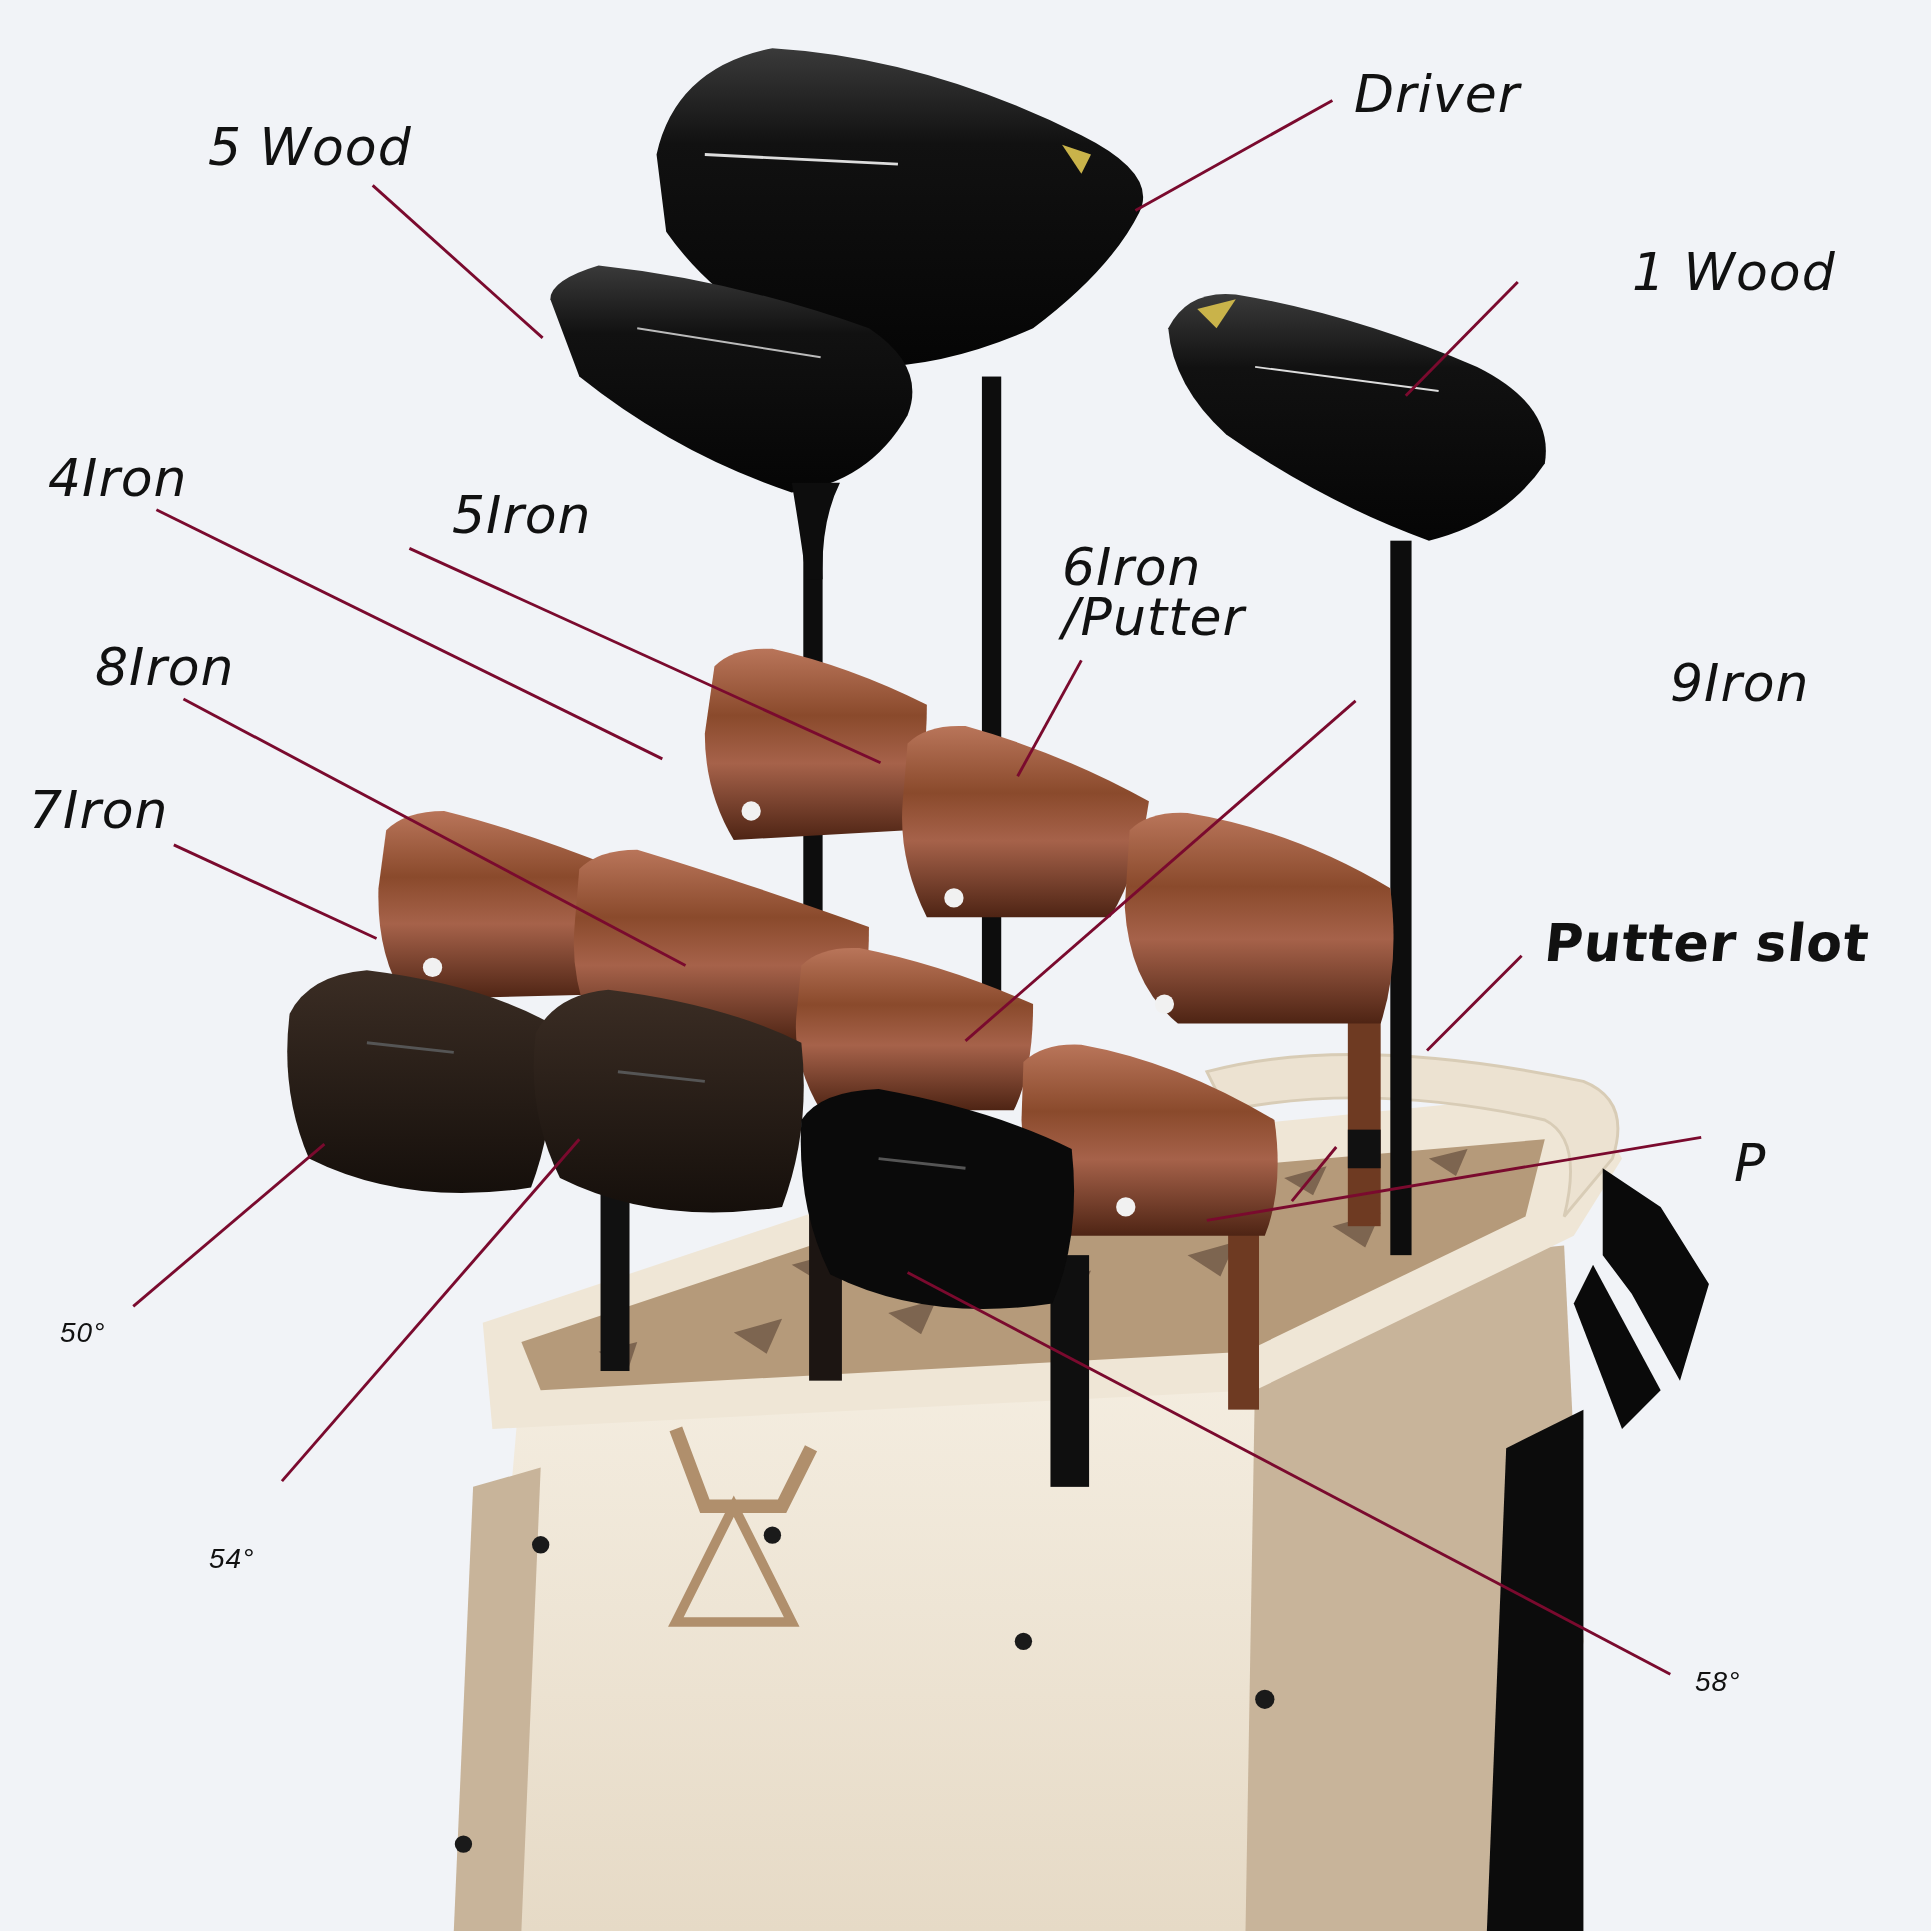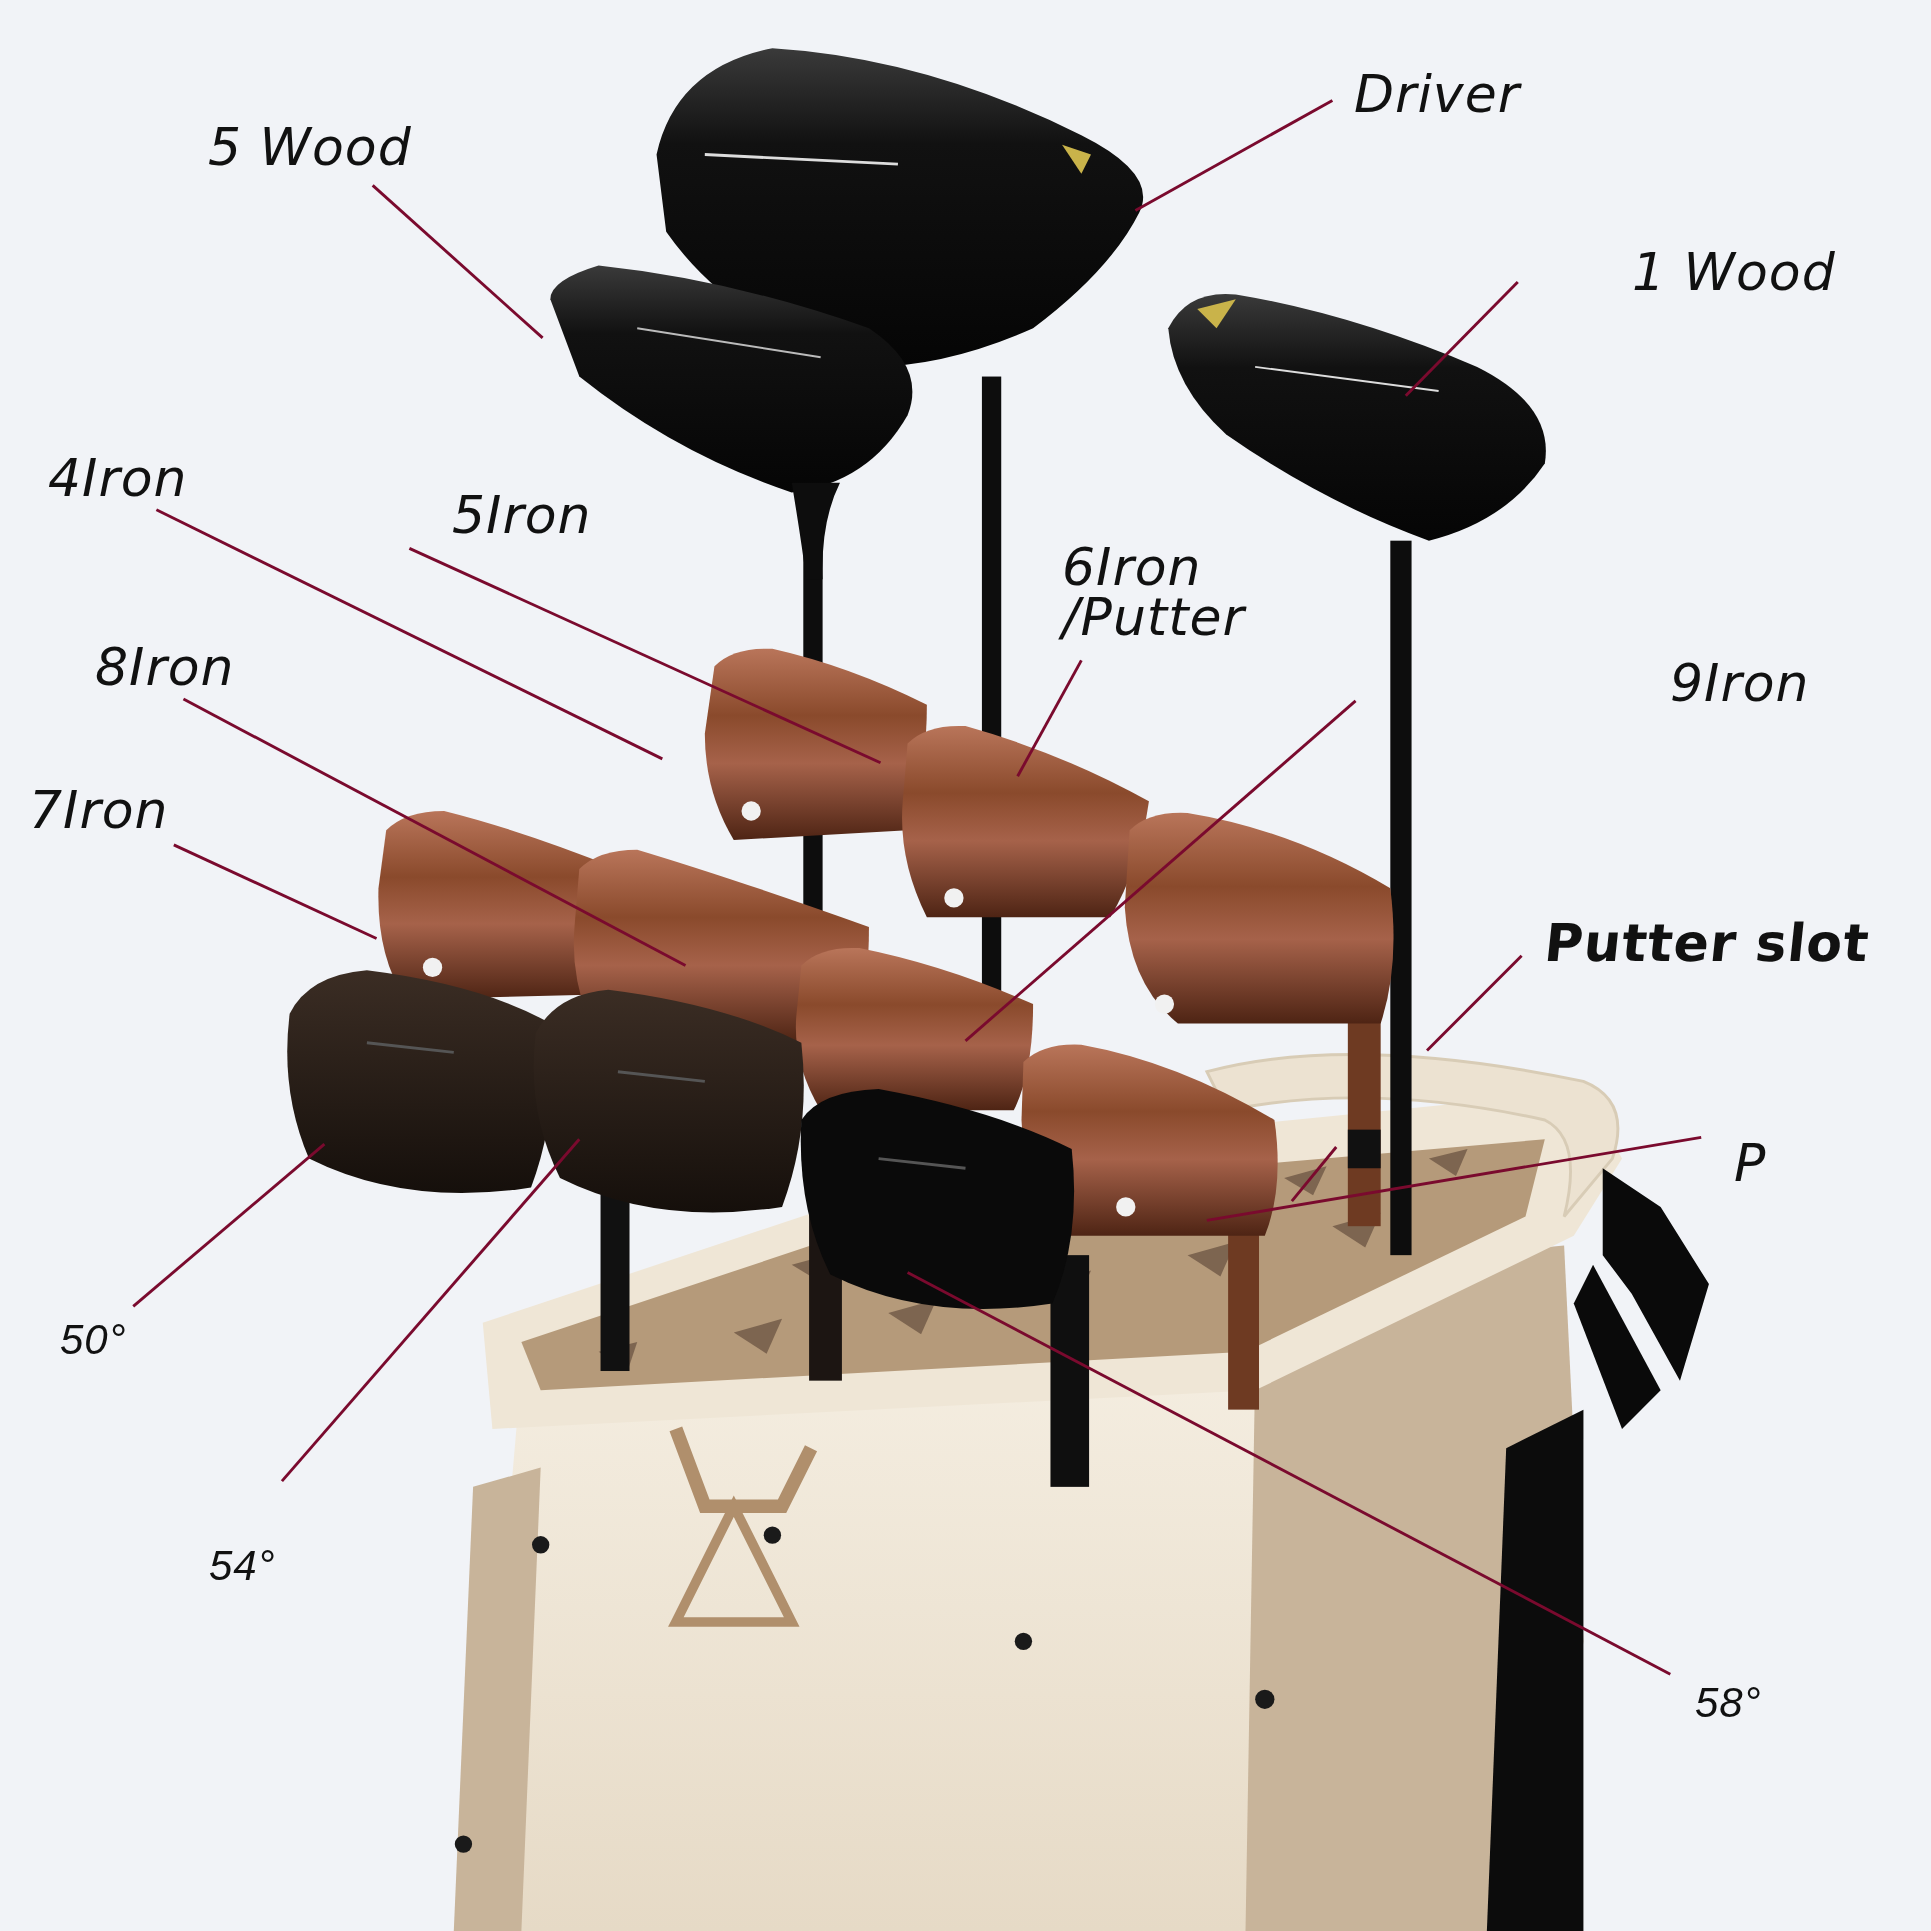--- a/index.html
+++ b/index.html
@@ -15,21 +15,21 @@
     position: absolute;
     font-family: "DejaVu Sans", sans-serif;
     font-style: italic;
     color: #111;
     font-size: 52px;
     line-height: 1;
     white-space: nowrap;
     letter-spacing: 1px;
   }
   .label.bold { font-weight: bold; font-style: normal; transform: skewX(-6deg); }
-  .label.angle { font-size: 42px; font-family: "Liberation Sans", sans-serif; }
+  .label.angle { font-size: 28px; font-family: "Liberation Sans", sans-serif; }
 </style>
 </head>
 <body>
 
 <div id="stage">
 
   <svg class="scene" width="1931" height="1931" viewBox="0 0 2000 2000">
     <defs>
       <linearGradient id="copperG" x1="0" y1="0" x2="0" y2="1">
         <stop offset="0" stop-color="#b9755a"></stop>
@@ -173,15 +173,15 @@
   <div class="label" style="left:404px;top:489px;margin-left:48px;">5Iron</div>
   <div class="label" style="left:1062px;top:541px;">6Iron</div>
   <div class="label" style="left:1062px;top:591px;">/Putter</div>
   <div class="label" style="left:1670px;top:657px;">9Iron</div>
   <div class="label" style="left:95px;top:641px;">8Iron</div>
   <div class="label" style="left:29px;top:784px;">7Iron</div>
   <div class="label bold" style="left:1545px;top:917px;">Putter slot</div>
   <div class="label" style="left:1734px;top:1137px;">P</div>
   <div class="label angle" style="left:60px;top:1319px;">50°</div>
   <div class="label angle" style="left:209px;top:1502px;margin-top:43px;">54°</div>
-  <div class="label angle" style="left:1695px;top:1668px;margin-top:14px;">58°</div>
+  <div class="label angle" style="left:1695px;top:1668px;">58°</div>
 </div>
 
 
 </body></html>

